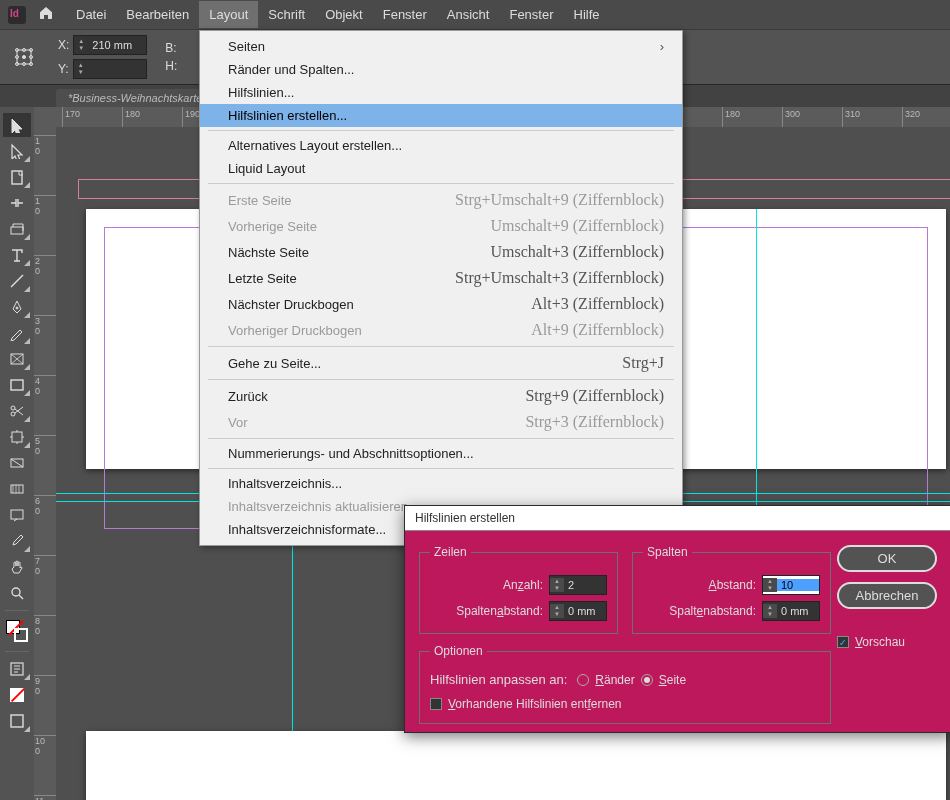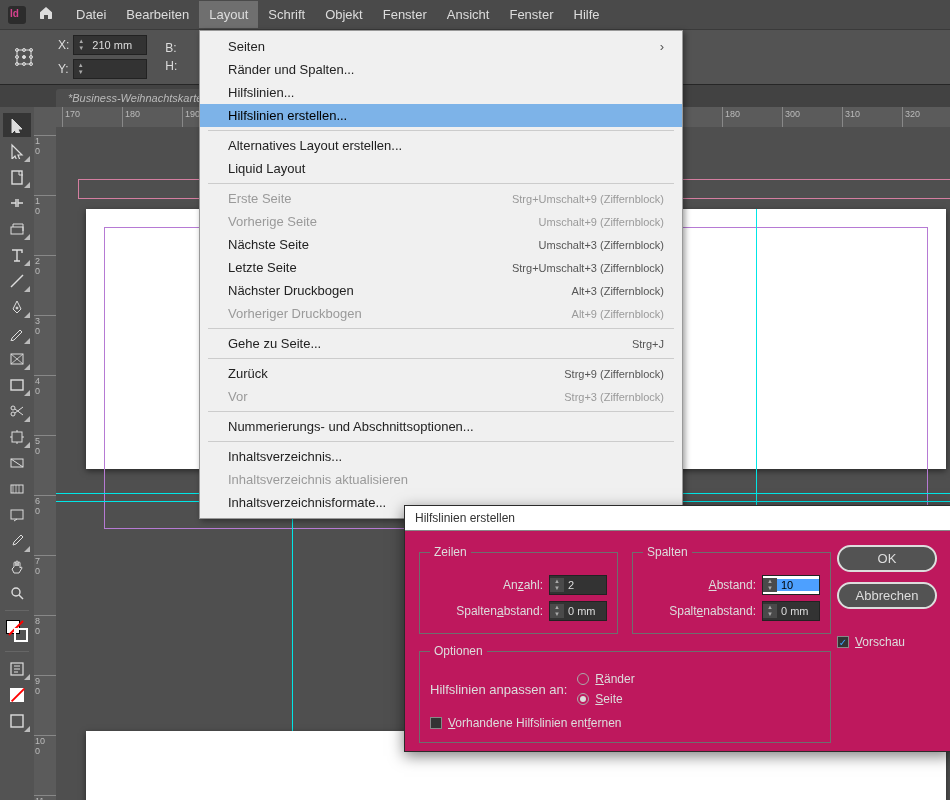--- a/index.html
+++ b/index.html
@@ -60,21 +60,21 @@
   .guide-h { position:absolute; left:0; right:0; height:0; border-top:1px solid #00e6e6;}
   .guide-v { position:absolute; top:0; bottom:0; width:0; border-left:1px solid #00e6e6;}
   .bleed { position:absolute; border:1px solid #d47ea0;}
   .margin { position:absolute; border:1px solid #b67ad4;}
 
   
   .dropdown { position:absolute; top:30px; left:199px; width:484px; background:#f0f0f0; border:1px solid #999; box-shadow:2px 2px 6px rgba(0,0,0,.4); z-index:50; padding:4px 0;}
   .dropdown .mi { display:flex; justify-content:space-between; align-items:center; padding:4px 18px 4px 28px; color:#222; font-size:13px; cursor:default;}
   .dropdown .mi.disabled { color:#9a9a9a;}
   .dropdown .mi.hover { background:#7db3e8; color:#000;}
-  .dropdown .mi .sc { color:#555; font-size:11px;}
+  .dropdown .mi .sc { color:#555; font-size:16px;font-family:Liberation Serif, serif;}
   .dropdown .mi.disabled .sc { color:#9a9a9a;}
   .dropdown .mi .sub { color:#555;}
   .dropdown hr { border:none; border-top:1px solid #ccc; margin:3px 8px;}
 
   
   .dialog { position:absolute; left:404px; top:505px; width:548px; background:#be185d; border:1px solid #2b2b2b; box-shadow:0 4px 14px rgba(0,0,0,.5); z-index:60;}
   .dialog .titlebar { background:#fff; color:#333; padding:5px 10px; font-size:12px; border-bottom:1px solid #888;}
   .dialog .body { display:flex; padding:14px 14px 8px 14px; gap:6px;}
   .dialog .leftcol { flex:1; display:flex; flex-direction:column; gap:10px;}
   .dialog .rightcol { width:100px; display:flex; flex-direction:column; gap:10px; align-items:stretch;}
@@ -90,21 +90,21 @@
   .dialog .check { display:flex; align-items:center; gap:6px; color:#ddd; font-size:12px;}
   .dialog .check .box { width:12px; height:12px; background:#333; border:1px solid #888; display:flex; align-items:center; justify-content:center; color:#3fa0ff; font-size:10px;}
   .dialog .radio { width:12px; height:12px; border:1px solid #aaa; border-radius:50%; display:inline-flex; align-items:center; justify-content:center;}
   .dialog .radio.checked::after { content:""; width:6px; height:6px; background:#ddd; border-radius:50%;}
   .dialog .numf { display:flex; align-items:center; background:#333; border:1px solid #222; height:20px;}
   .dialog .numf.active { background:#fff;}
   .dialog .numf .spin { width:14px; display:flex; flex-direction:column; color:#aaa; font-size:6px; line-height:7px; text-align:center; background:#4a4a4a;}
   .dialog .numf input { width:42px; background:transparent; border:none; color:#ddd; font-size:11px; padding:0 4px;}
   .dialog .numf.active input { color:#000; background:#4da0ff; }
   .dialog .optrow { display:flex; align-items:center; gap:10px; margin-top:4px;}
-  .dialog .opts-stack { display:inline-flex; flex-direction:column; gap:6px;}
+  .dialog .opts-stack { display:inline-flex; flex-direction:row; gap:6px;}
 </style>
 </head>
 <body>
 
 <div class="menubar">
   <div class="app-logo"></div>
   <div class="spacer"></div>
   <div class="home-icon">
     <svg viewBox="0 0 24 24">
         <path d="M3 11 12 3l9 8v9a1 1 0 0 1-1 1h-5v-6H9v6H4a1 1 0 0 1-1-1z"></path>

